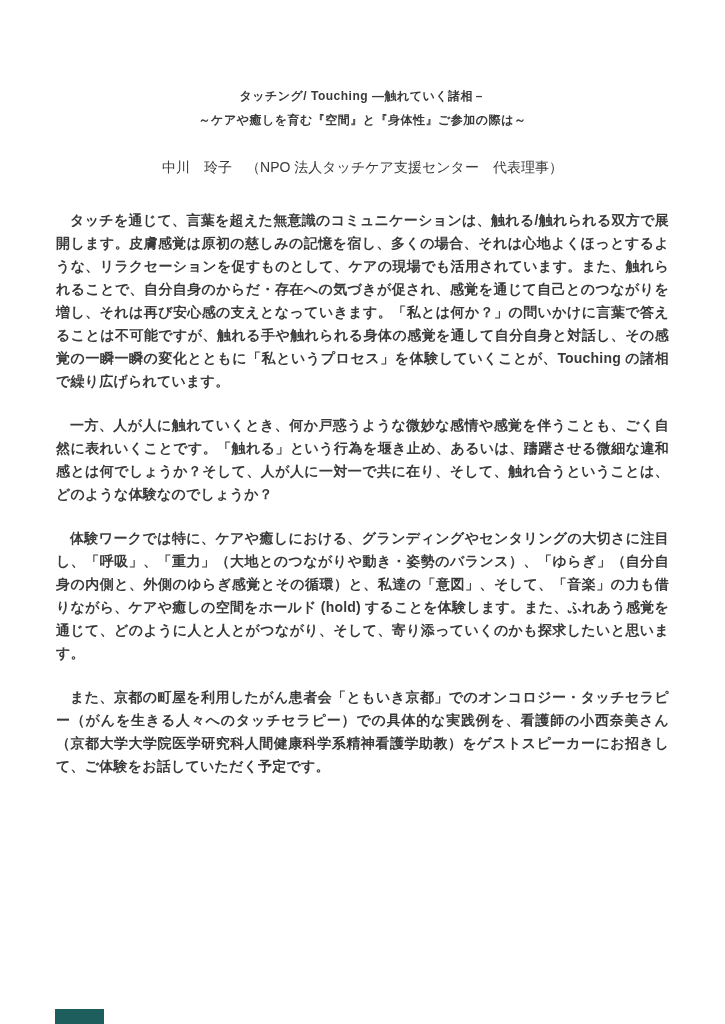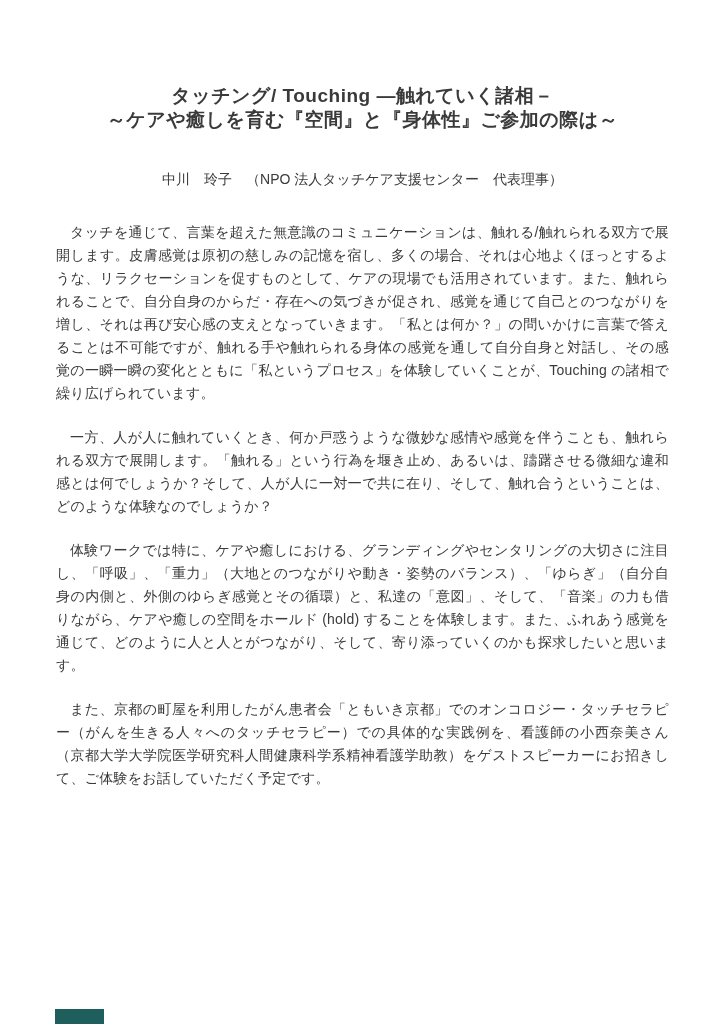--- a/index.html
+++ b/index.html
@@ -18,35 +18,36 @@
   .page {
     position: absolute;
     inset: 0;
     background: #ffffff;
   }
   .title-block {
     padding-top: 84px;
     text-align: center;
   }
   .title-line {
-    font-size: 19px;
+    font-size: 12px;
     font-weight: bold;
     line-height: 24px;
     letter-spacing: 0.5px;
     color: #3a3a3a;
   }
   .author-line {
-    margin-top: 36px;
+    margin-top: 24px;
     text-align: center;
     font-size: 14px;
     line-height: 22px;
     color: #3a3a3a;
   }
   .body-text {
     margin: 31px 56px 0 56px;
+    font-weight: bold;
   }
   .para {
     margin: 0 0 21px 0;
     font-size: 14px;
     line-height: 23px;
     text-align: justify;
     text-indent: 1em;
     letter-spacing: 0.2px;
     color: #3a3a3a;
     word-break: break-all;
@@ -67,20 +68,20 @@
 
   <div class="title-block">
     <div class="title-line">タッチング/ Touching —触れていく諸相－</div>
     <div class="title-line">～ケアや癒しを育む『空間』と『身体性』ご参加の際は～</div>
   </div>
 
   <div class="author-line">中川　玲子　（NPO 法人タッチケア支援センター　代表理事）</div>
 
   <div class="body-text">
     <p class="para">タッチを通じて、言葉を超えた無意識のコミュニケーションは、触れる/触れられる双方で展開します。皮膚感覚は原初の慈しみの記憶を宿し、多くの場合、それは心地よくほっとするような、リラクセーションを促すものとして、ケアの現場でも活用されています。また、触れられることで、自分自身のからだ・存在への気づきが促され、感覚を通じて自己とのつながりを増し、それは再び安心感の支えとなっていきます。「私とは何か？」の問いかけに言葉で答えることは不可能ですが、触れる手や触れられる身体の感覚を通して自分自身と対話し、その感覚の一瞬一瞬の変化とともに「私というプロセス」を体験していくことが、Touching の諸相で繰り広げられています。</p>
-    <p class="para">一方、人が人に触れていくとき、何か戸惑うような微妙な感情や感覚を伴うことも、触れられる双方で展開します。「触れる」という行為を堰き止め、あるいは、躊躇させる微細な違和感とは何でしょうか？そして、人が人に一対一で共に在り、そして、触れ合うということは、どのような体験なのでしょうか？</p>
+    <p class="para">一方、人が人に触れていくとき、何か戸惑うような微妙な感情や感覚を伴うことも、ごく自然に表れいくことです。「触れる」という行為を堰き止め、あるいは、躊躇させる微細な違和感とは何でしょうか？そして、人が人に一対一で共に在り、そして、触れ合うということは、どのような体験なのでしょうか？</p>
     <p class="para">体験ワークでは特に、ケアや癒しにおける、グランディングやセンタリングの大切さに注目し、「呼吸」、「重力」（大地とのつながりや動き・姿勢のバランス）、「ゆらぎ」（自分自身の内側と、外側のゆらぎ感覚とその循環）と、私達の「意図」、そして、「音楽」の力も借りながら、ケアや癒しの空間をホールド (hold) することを体験します。また、ふれあう感覚を通じて、どのように人と人とがつながり、そして、寄り添っていくのかも探求したいと思います。</p>
     <p class="para">また、京都の町屋を利用したがん患者会「ともいき京都」でのオンコロジー・タッチセラピー（がんを生きる人々へのタッチセラピー）での具体的な実践例を、看護師の小西奈美さん（京都大学大学院医学研究科人間健康科学系精神看護学助教）をゲストスピーカーにお招きして、ご体験をお話していただく予定です。</p>
   </div>
 
   <div class="corner-box" style="background-color:#1e5e5c"></div>
 
 </div>
 
 </body></html>

